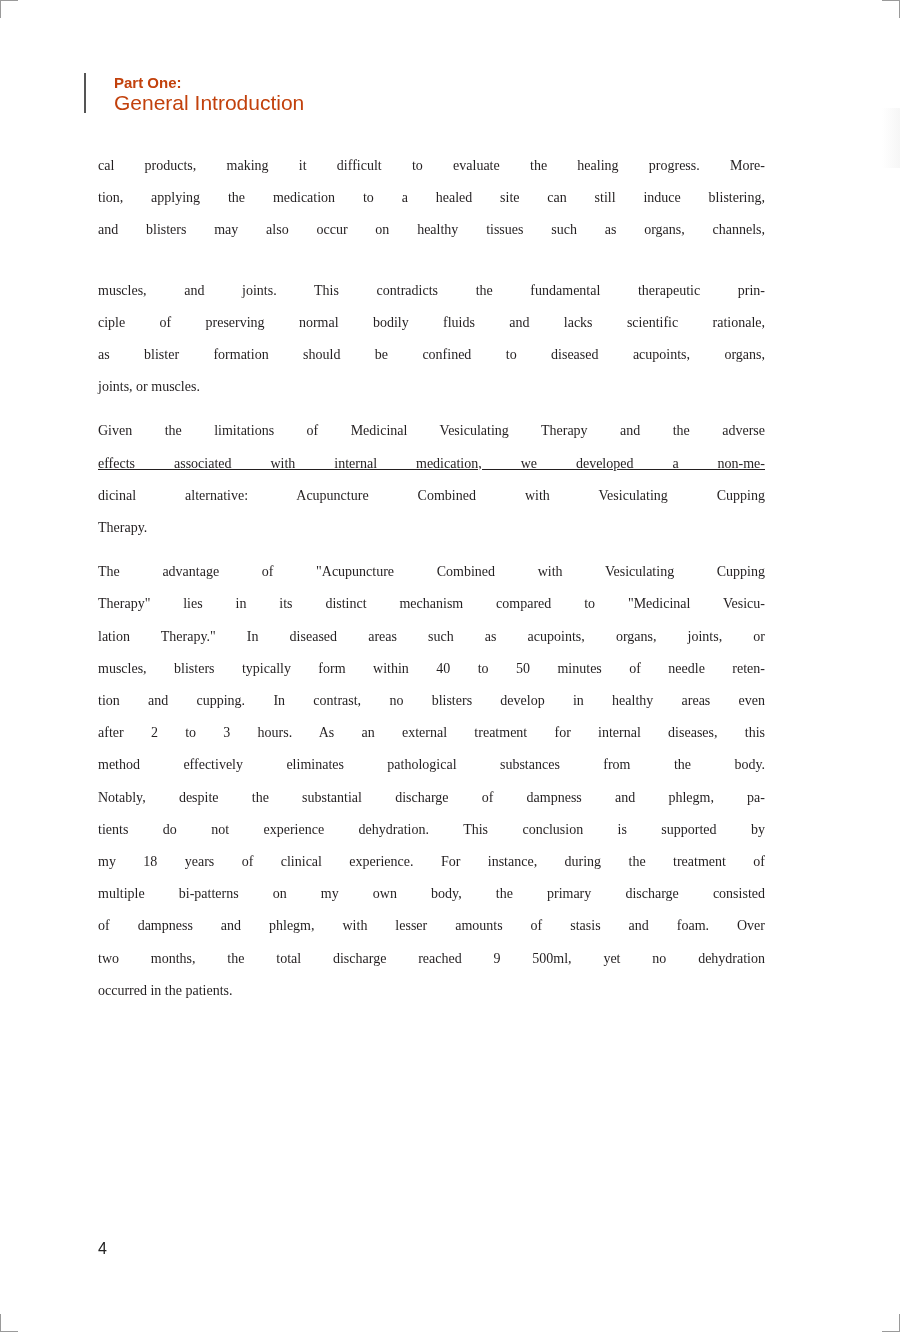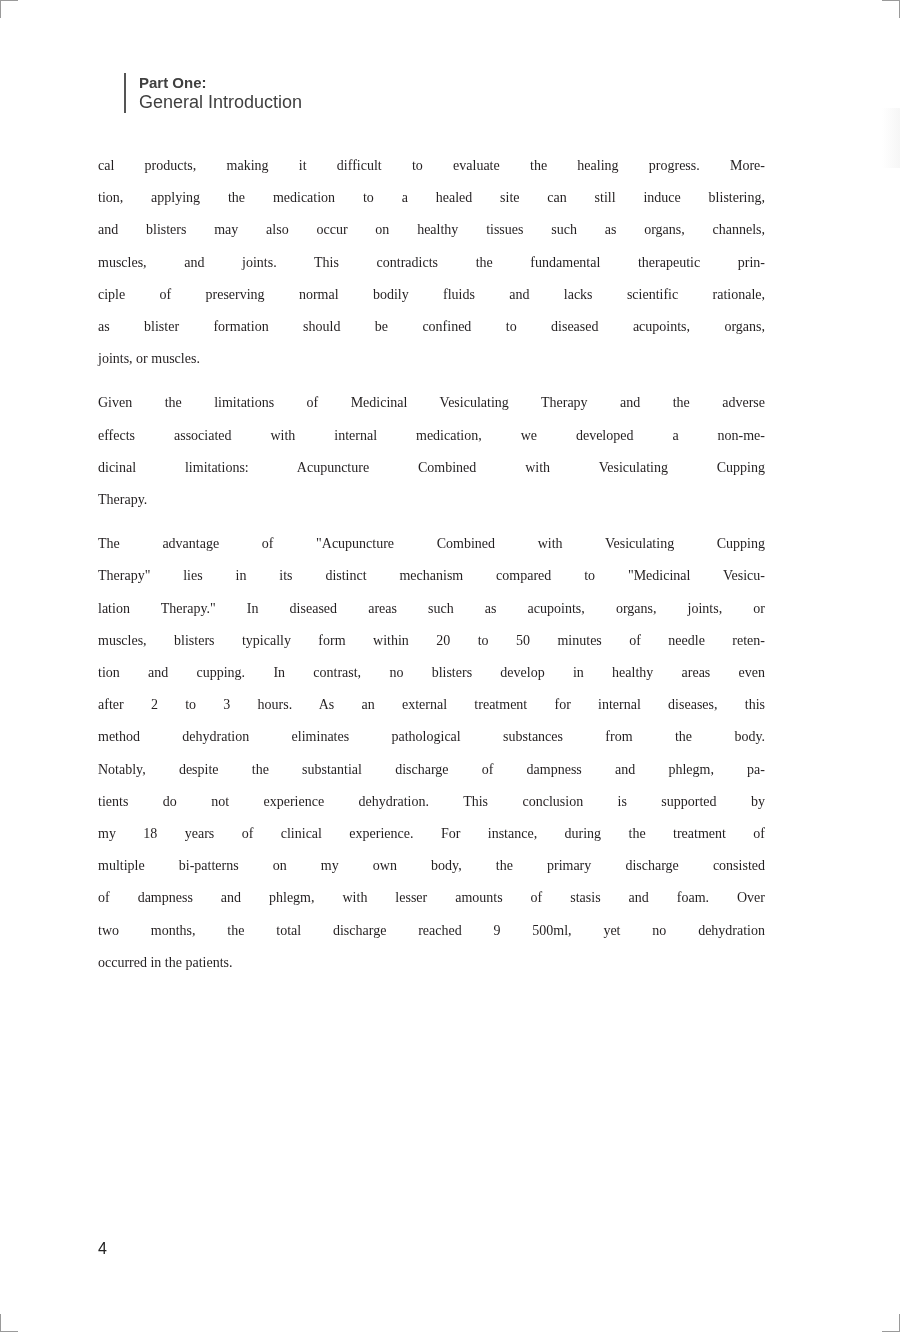--- a/index.html
+++ b/index.html
@@ -1,21 +1,21 @@
 <!DOCTYPE html>
 <html><head>
 <meta charset="utf-8">
 <style>
   html, body { margin: 0; padding: 0; background: #ffffff; }
   body { width: 900px; height: 1332px; position: relative; overflow: hidden; }
   .crop { position: absolute; background: #9a9a9a; }
-  .header { position: absolute; left: 84px; top: 73px; border-left: 2px solid #555; padding-left: 13px;
-            font-family: "Liberation Sans", sans-serif; color: #404040; margin-left: 40px; }
+  .header { position: absolute; left: 84px; top: 73px; border-left: 2px solid #555; padding-left: 28px;
+            font-family: "Liberation Sans", sans-serif; color: #c2410c; }
   .header .part { font-weight: bold; font-size: 15px; line-height: 19px; }
-  .header .sub { font-size: 18px; line-height: 21px; }
+  .header .sub { font-size: 21px; line-height: 21px; }
   .body-text { position: absolute; left: 98px; top: 150px; width: 667px;
                font-family: "Liberation Serif", serif; font-size: 14px; line-height: 32.2px; color: #231f20; }
   .para { margin: 0 0 12px 0; }
   .line { display: block; text-align: justify; text-align-last: justify; white-space: nowrap; }
   .line.last { text-align-last: left; }
   .page-num { position: absolute; left: 98px; top: 1240px; font-family: "Liberation Sans", sans-serif; font-size: 16px; color: #222; }
   .shade { position: absolute; right: 0; top: 108px; width: 18px; height: 60px; background: linear-gradient(to right, #ffffff, #f6f6f6); }
 </style>
 </head>
 <body>
@@ -33,39 +33,39 @@
 <div class="header">
   <div class="part">Part One:</div>
   <div class="sub">General Introduction</div>
 </div>
 
 <div class="body-text" id="body">
     <div class="para">
       <span class="line" style="display: block; word-spacing: 5.9px;">cal products, making it difficult to evaluate the healing progress. More-</span>
       <span class="line" style="display: block; word-spacing: 5.09091px;">tion, applying the medication to a healed site can still induce blistering,</span>
       <span class="line" style="display: block; word-spacing: 5.36364px;">and blisters may also occur on healthy tissues such as organs, channels,</span>
-      <span class="line" style="display: block; word-spacing: 8.5px;">muscles, and joints. This contradicts the fundamental therapeutic prin-</span>
+      <span class="line" style="display: block; word-spacing: 8.5px; margin-top: 28px;">muscles, and joints. This contradicts the fundamental therapeutic prin-</span>
       <span class="line" style="display: block; word-spacing: 8.22222px;">ciple of preserving normal bodily fluids and lacks scientific rationale,</span>
       <span class="line" style="display: block; word-spacing: 8.33333px;">as blister formation should be confined to diseased acupoints, organs,</span>
       <span class="line last">joints, or muscles.</span>
     </div>
     <div class="para">
       <span class="line" style="display: block; word-spacing: 5.44444px;">Given the limitations of Medicinal Vesiculating Therapy and the adverse</span>
-      <span class="line" style="display: block; word-spacing: 10.5px;">effects associated with internal medication, we developed a non-me-</span>
-      <span class="line" style="display: block; word-spacing: 11.3333px;">dicinal limitations: Acupuncture Combined with Vesiculating Cupping</span>
+      <span class="line" style="display: block; word-spacing: 10.5px; text-decoration: underline;">effects associated with internal medication, we developed a non-me-</span>
+      <span class="line" style="display: block; word-spacing: 11.3333px;">dicinal alternative: Acupuncture Combined with Vesiculating Cupping</span>
       <span class="line last">Therapy.</span>
     </div>
     <div class="para">
       <span class="line" style="display: block; word-spacing: 9.85714px;">The advantage of "Acupuncture Combined with Vesiculating Cupping</span>
       <span class="line" style="display: block; word-spacing: 6px;">Therapy" lies in its distinct mechanism compared to "Medicinal Vesicu-</span>
       <span class="line" style="display: block; word-spacing: 7.3px;">lation Therapy." In diseased areas such as acupoints, organs, joints, or</span>
-      <span class="line" style="display: block; word-spacing: 4.81818px;">muscles, blisters typically form within 20 to 50 minutes of needle reten-</span>
+      <span class="line" style="display: block; word-spacing: 4.81818px;">muscles, blisters typically form within 40 to 50 minutes of needle reten-</span>
       <span class="line" style="display: block; word-spacing: 6.09091px;">tion and cupping. In contrast, no blisters develop in healthy areas even</span>
       <span class="line" style="display: block; word-spacing: 7.16667px;">after 2 to 3 hours. As an external treatment for internal diseases, this</span>
-      <span class="line" style="display: block; word-spacing: 11px;">method dehydration eliminates pathological substances from the body.</span>
+      <span class="line" style="display: block; word-spacing: 11px;">method effectively eliminates pathological substances from the body.</span>
       <span class="line" style="display: block; word-spacing: 6.55556px;">Notably, despite the substantial discharge of dampness and phlegm, pa-</span>
       <span class="line" style="display: block; word-spacing: 8.44444px;">tients do not experience dehydration. This conclusion is supported by</span>
       <span class="line" style="display: block; word-spacing: 4.81818px;">my 18 years of clinical experience. For instance, during the treatment of</span>
       <span class="line" style="display: block; word-spacing: 7.88889px;">multiple bi-patterns on my own body, the primary discharge consisted</span>
       <span class="line" style="display: block; word-spacing: 5.63636px;">of dampness and phlegm, with lesser amounts of stasis and foam. Over</span>
       <span class="line" style="display: block; word-spacing: 8.3px;">two months, the total discharge reached 9 500ml, yet no dehydration</span>
       <span class="line last">occurred in the patients.</span>
     </div>
   </div>
 

